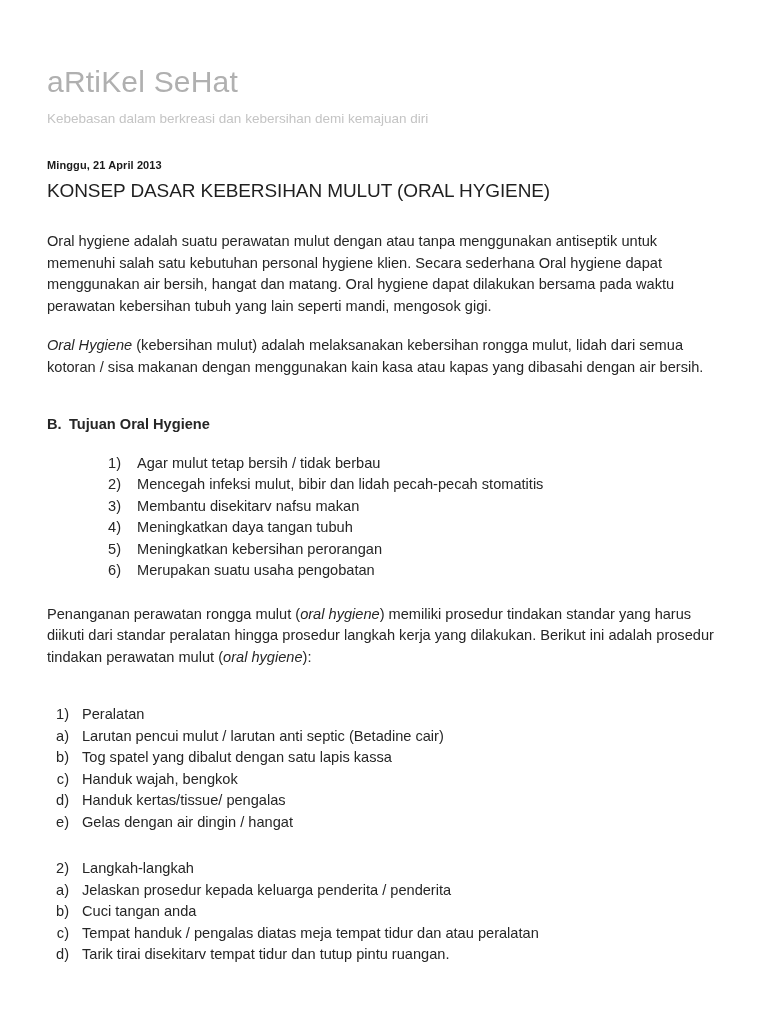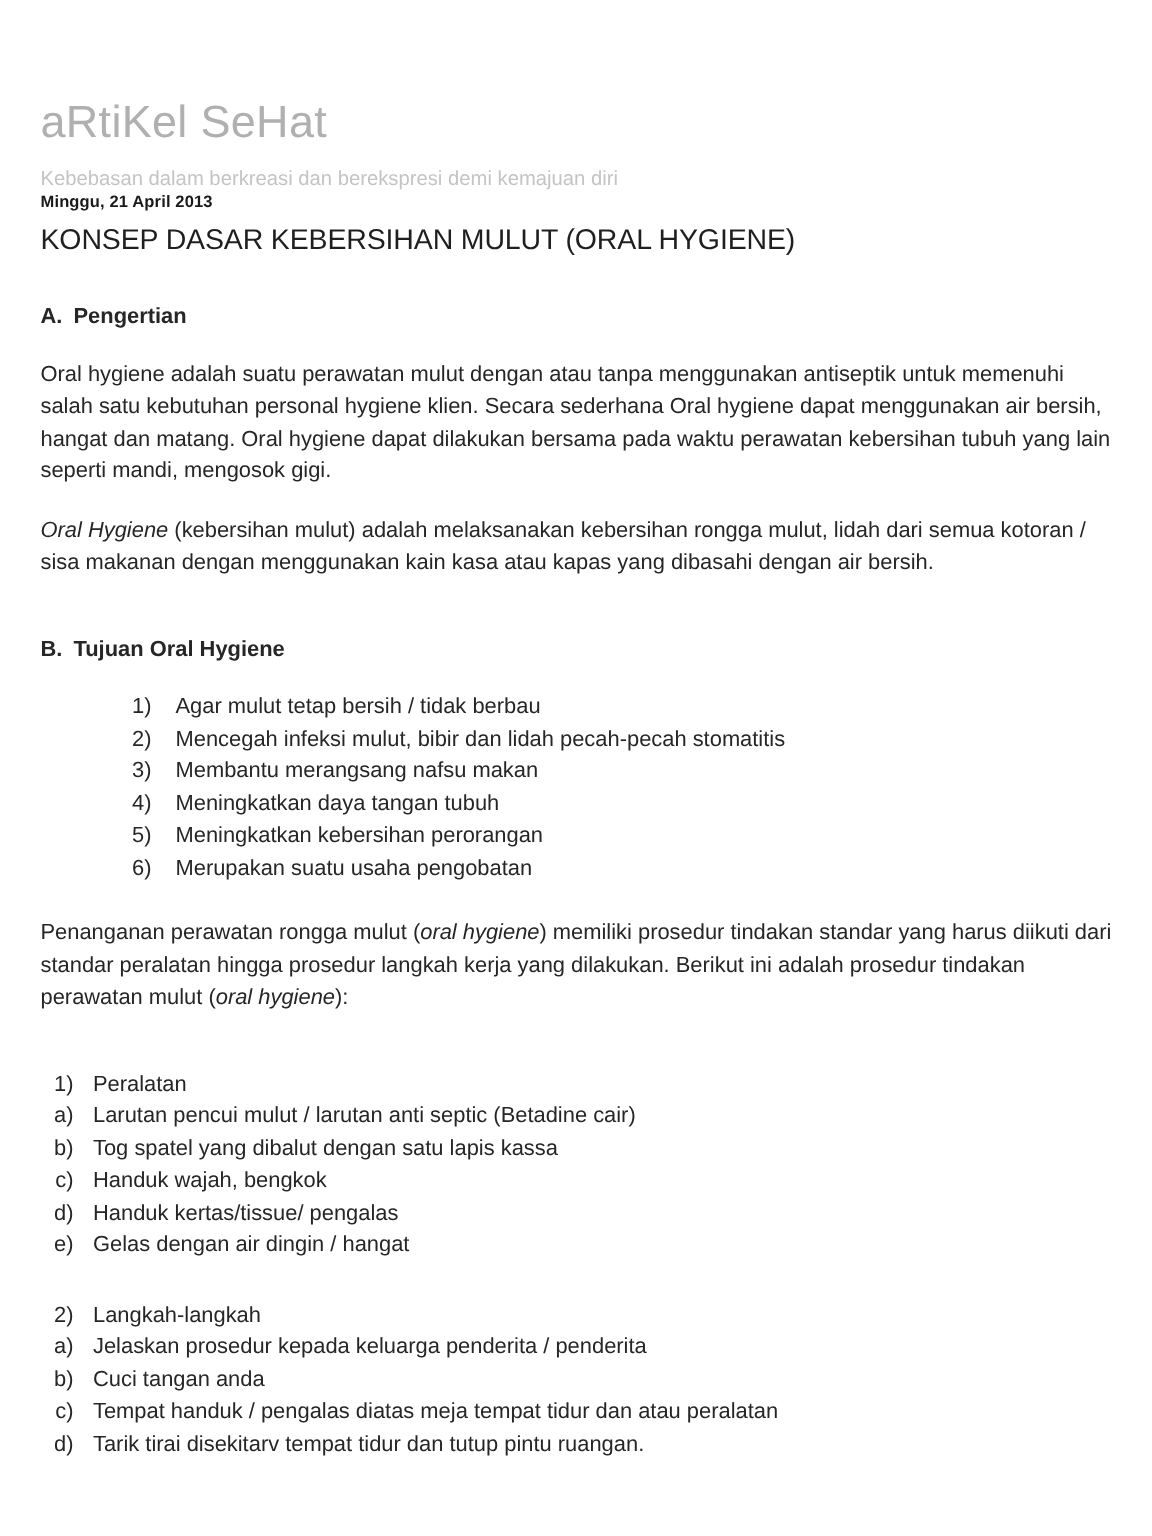--- a/index.html
+++ b/index.html
@@ -13,21 +13,21 @@
     font-family: "Liberation Sans", sans-serif;
     color: #262626;
     overflow: hidden;
   }
   .page {
     position: relative;
     width: 768px;
     height: 1024px;
     background: #ffffff;
     box-sizing: border-box;
-    padding: 0 27px;
+    padding: 0 47px;
   }
 
   
   .blog-header {
     padding-top: 64px;
   }
   .blog-title {
     font-size: 30px;
     font-weight: 400;
     color: #b0b0b0;
@@ -38,20 +38,21 @@
   .blog-tagline {
     font-size: 13.5px;
     font-weight: 400;
     color: #c4c4c4;
     line-height: 18px;
     margin: 10px 0 0 0;
   }
 
   
   .post-header {
+    margin-top: 30px;
   }
   .post-date {
     font-size: 11px;
     font-weight: bold;
     color: #1a1a1a;
     line-height: 14px;
     letter-spacing: 0.1px;
   }
   .post-title {
     font-size: 19px;
@@ -121,33 +122,30 @@
   .gap-md { height: 22px; }
   .gap-lg { height: 25px; }
 </style>
 </head>
 <body>
 
 <div class="page">
 
   <div class="blog-header">
     <div class="blog-title">aRtiKel SeHat</div>
-    <div class="blog-tagline">Kebebasan dalam berkreasi dan berekspresi demi kemajuan diri</div>
+    <div class="blog-tagline">Kebebasan dalam berkreasi dan kebersihan demi kemajuan diri</div>
   </div>
 
   <div class="post-header">
     <div class="post-date">Minggu, 21 April 2013</div>
     <div class="post-title">KONSEP DASAR KEBERSIHAN MULUT (ORAL HYGIENE)</div>
   </div>
 
   <div class="content">
 
-    <div class="section-head">
-      <span class="marker">A.</span><span>Pengertian</span>
-    </div>
 
     <p class="para">Oral hygiene adalah suatu perawatan mulut dengan atau tanpa menggunakan antiseptik untuk memenuhi salah satu kebutuhan personal hygiene klien. Secara sederhana Oral hygiene dapat menggunakan air bersih, hangat dan matang. Oral hygiene dapat dilakukan bersama pada waktu perawatan kebersihan tubuh yang lain seperti mandi, mengosok gigi.</p>
 
     <p class="para"><em>Oral Hygiene</em><span> (kebersihan mulut) adalah melaksanakan kebersihan rongga mulut, lidah dari semua kotoran / sisa makanan dengan menggunakan kain kasa atau kapas yang dibasahi dengan air bersih.</span></p>
 
     <div class="gap-sm"></div>
 
     <div class="section-head">
       <span class="marker">B.</span><span>Tujuan Oral Hygiene</span>
     </div>
@@ -156,21 +154,21 @@
       <li>
           <span class="mk">1)</span>
           <span class="tx">Agar mulut tetap bersih / tidak berbau</span>
         </li>
       <li>
           <span class="mk">2)</span>
           <span class="tx">Mencegah infeksi mulut, bibir dan lidah pecah-pecah stomatitis</span>
         </li>
       <li>
           <span class="mk">3)</span>
-          <span class="tx">Membantu merangsang nafsu makan</span>
+          <span class="tx">Membantu disekitarv nafsu makan</span>
         </li>
       <li>
           <span class="mk">4)</span>
           <span class="tx">Meningkatkan daya tangan tubuh</span>
         </li>
       <li>
           <span class="mk">5)</span>
           <span class="tx">Meningkatkan kebersihan perorangan</span>
         </li>
       <li>

